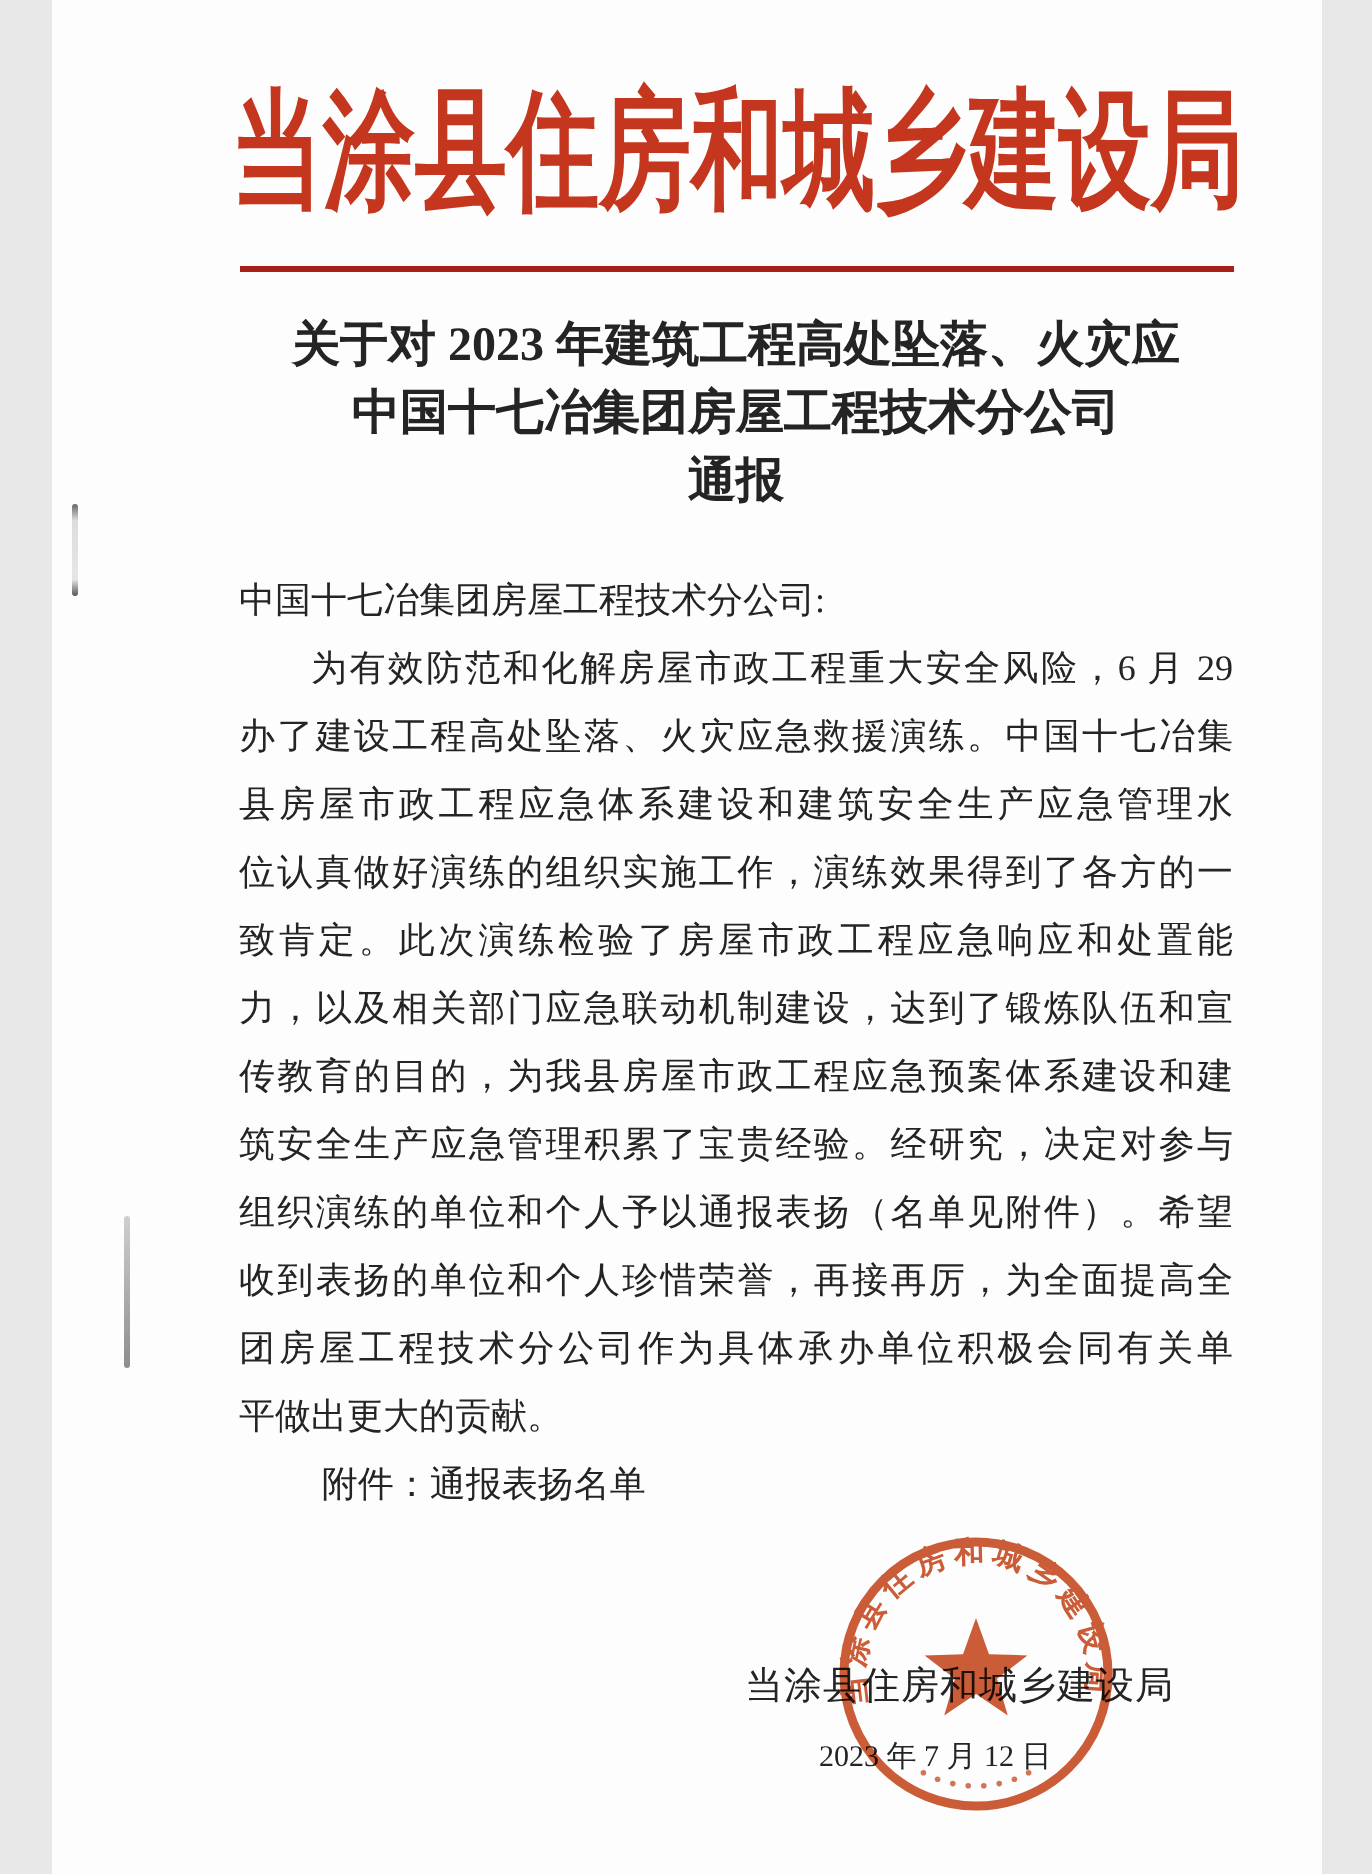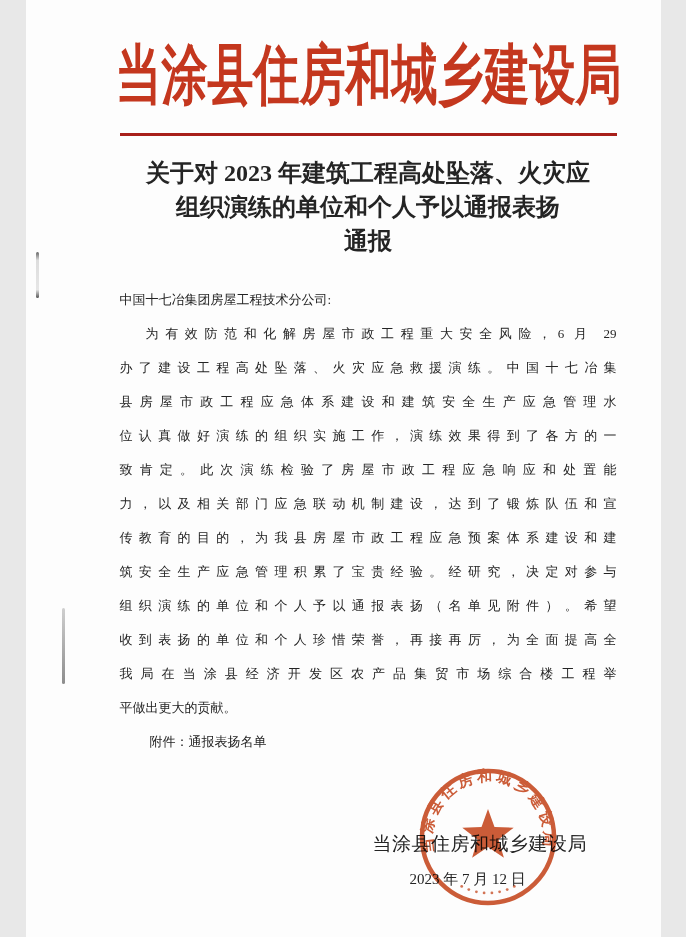--- a/index.html
+++ b/index.html
@@ -35,21 +35,21 @@
     font-weight:700;
     font-size:24px;line-height:34px;
     color:var(--text_black,#1f1f1f);
   }
   
   .doc-body{
     position:absolute;top:283px;left:94px;width:497px;
     color:var(--text_black,#262626);
   }
   .bodyline{
-    font-size:13px;line-height:34px;
+    font-size:18px;line-height:34px;
     text-align:justify;
     text-align-last:justify;
     white-space:nowrap0;
   }
   .bodyline.no-just{text-align-last:left;}
   .bodyline.p-first{text-indent:2em;}
   .bodyline.attachment{text-align-last:left;text-indent:2.3em;}
   
   .sig-org{
     position:absolute;top:832px;left:347px;
@@ -92,37 +92,37 @@
 
   <div class="artifact a1"></div>
   <div class="artifact a2"></div>
 
   <h1 class="bureau-header">当涂县住房和城乡建设局</h1>
 
   <div class="red-divider"></div>
 
   <div class="doc-title">
     <div>关于对 2023 年建筑工程高处坠落、火灾应</div>
-    <div>组织演练的单位和个人予以通报表扬</div>
+    <div>中国十七冶集团房屋工程技术分公司</div>
     <div>通报</div>
   </div>
 
   <div class="doc-body">
     <div class="bodyline no-just">中国十七冶集团房屋工程技术分公司:</div>
     <div class="bodyline p-first">为有效防范和化解房屋市政工程重大安全风险，6 月 29</div>
     <div class="bodyline">办了建设工程高处坠落、火灾应急救援演练。中国十七冶集</div>
     <div class="bodyline">县房屋市政工程应急体系建设和建筑安全生产应急管理水</div>
     <div class="bodyline">位认真做好演练的组织实施工作，演练效果得到了各方的一</div>
     <div class="bodyline">致肯定。此次演练检验了房屋市政工程应急响应和处置能</div>
     <div class="bodyline">力，以及相关部门应急联动机制建设，达到了锻炼队伍和宣</div>
     <div class="bodyline">传教育的目的，为我县房屋市政工程应急预案体系建设和建</div>
     <div class="bodyline">筑安全生产应急管理积累了宝贵经验。经研究，决定对参与</div>
     <div class="bodyline">组织演练的单位和个人予以通报表扬（名单见附件）。希望</div>
     <div class="bodyline">收到表扬的单位和个人珍惜荣誉，再接再厉，为全面提高全</div>
-    <div class="bodyline">我局在当涂县经济开发区农产品集贸市场综合楼工程举</div>
+    <div class="bodyline">团房屋工程技术分公司作为具体承办单位积极会同有关单</div>
     <div class="bodyline no-just">平做出更大的贡献。</div>
     <div class="bodyline attachment">附件：通报表扬名单</div>
   </div>
 
   <div class="sig-org">当涂县住房和城乡建设局</div>
   <div class="sig-date">2023 年 7 月 12 日</div>
 
   <svg class="seal" viewBox="0 0 146 146" aria-hidden="true">
     <circle cx="73" cy="72" r="66" fill="none" stroke="var(--seal_red,#c94f27)" stroke-width="4.5"></circle>
     <polygon fill="var(--seal_red,#c94f27)" points="73,44 79.5,62.1 98.7,62.7 83.5,74.4 88.9,92.8 73,82 57.1,92.8 62.5,74.4 47.3,62.7 66.5,62.1"></polygon>

